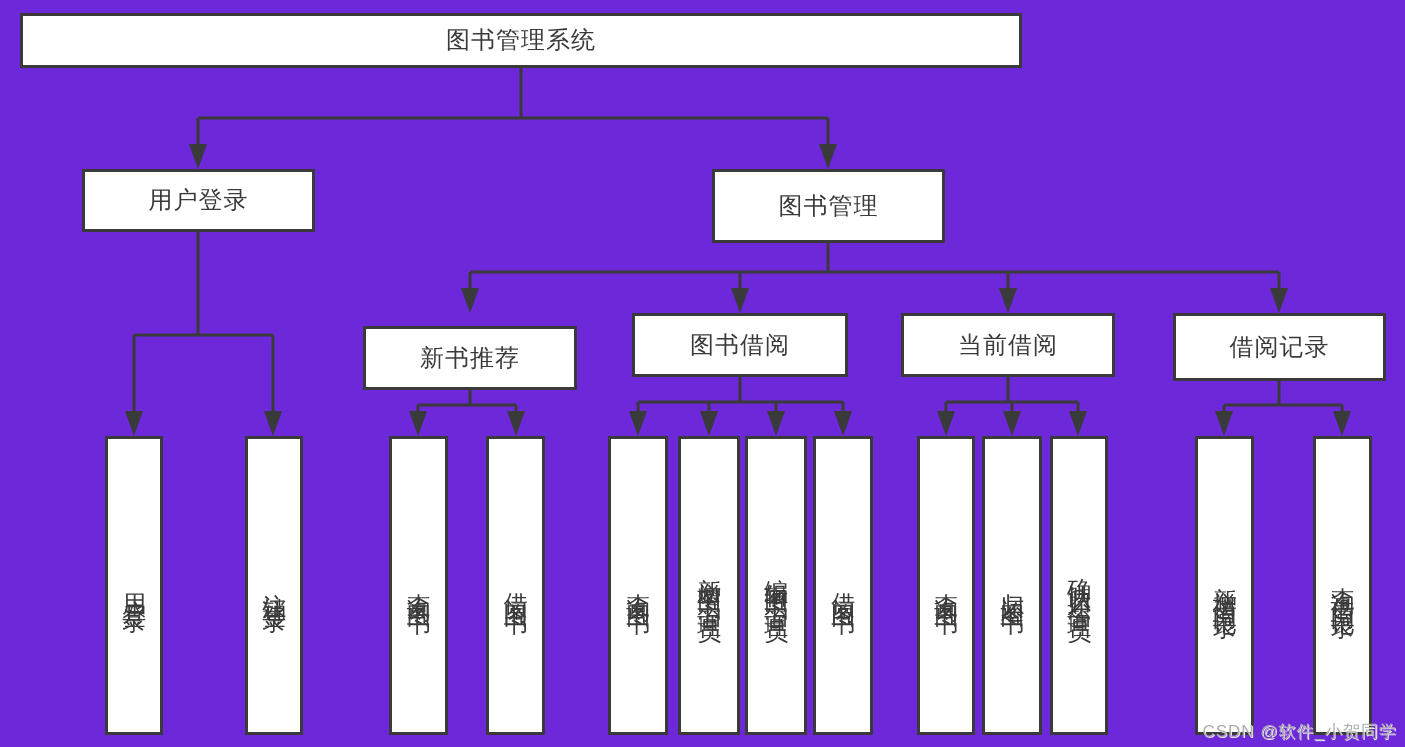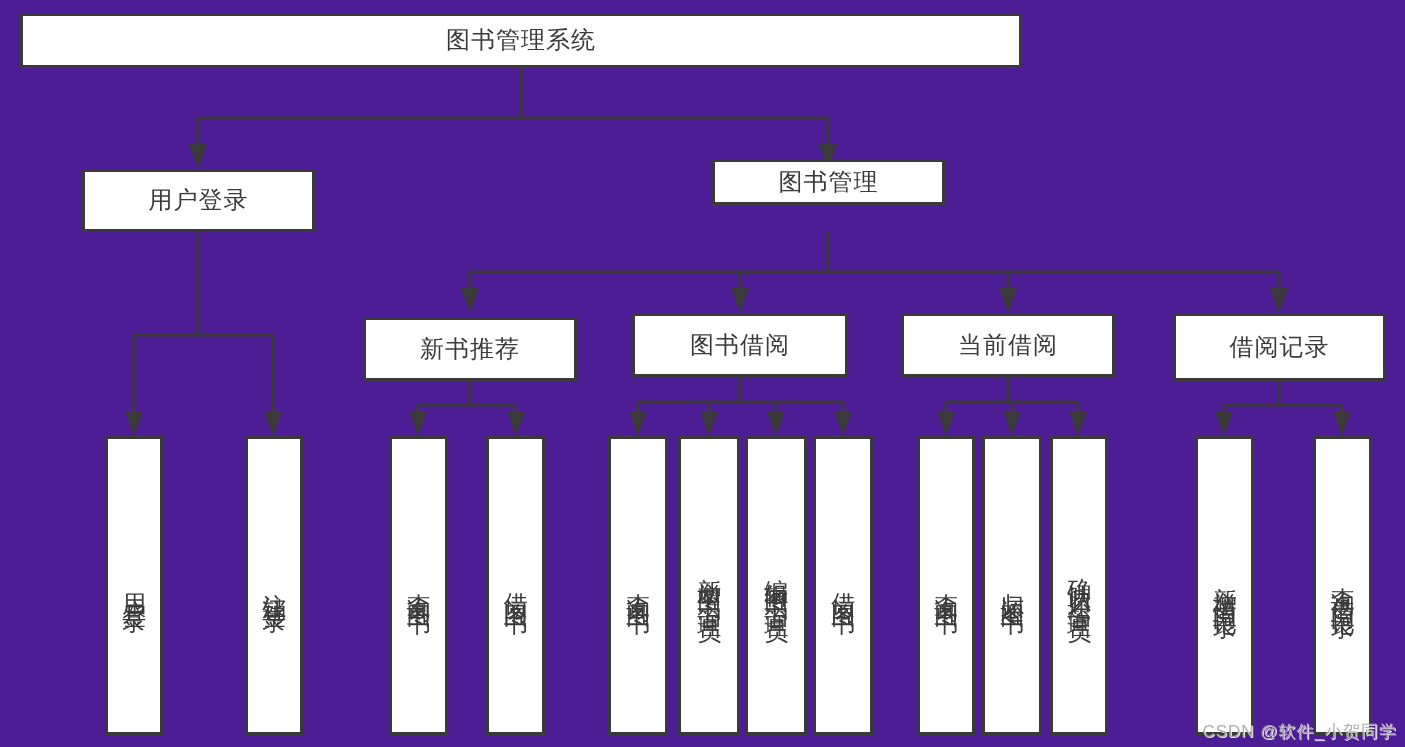--- a/index.html
+++ b/index.html
@@ -1,17 +1,17 @@
 <!DOCTYPE html>
 <html><head>
 <meta charset="utf-8">
 <style>
   html,body{margin:0;padding:0;background:#ffffff;}
   .canvas{
-    position:relative;width:1405px;height:747px;background:#4c1d95;
+    position:relative;width:1405px;height:747px;background:#6d28d9;
     font-family:"Liberation Sans",sans-serif;color:#3a3a3a;overflow:hidden;
   }
   .edges{position:absolute;left:0;top:0;pointer-events:none;}
   .node{
     position:absolute;box-sizing:border-box;border:3px solid #3a3a3a;background:#ffffff;
     display:flex;align-items:center;justify-content:center;
     font-size:24px;letter-spacing:1px;line-height:1.2;white-space:nowrap;
   }
   .vnode span{
     writing-mode:vertical-rl;text-orientation:mixed;
@@ -73,25 +73,25 @@
     </g>
   </svg>
 
   <div class="node" style="left:20px;top:13px;width:1002px;height:55px">
     <span>图书管理系统</span>
   </div>
 
   <div class="node" style="left:82px;top:169px;width:233px;height:63px">
     <span>用户登录</span>
   </div>
-  <div class="node" style="left:712px;top:159px;width:233px;height:46px">
+  <div class="node" style="left:712px;top:169px;width:233px;height:74px">
     <span>图书管理</span>
   </div>
 
-  <div class="node" style="left:363px;top:317px;width:214px;height:64px">
+  <div class="node" style="left:363px;top:326px;width:214px;height:64px">
     <span>新书推荐</span>
   </div>
   <div class="node" style="left:901px;top:313px;width:214px;height:64px">
     <span>当前借阅</span>
   </div>
   <div class="node" style="left:632px;top:313px;width:216px;height:64px">
     <span>图书借阅</span>
   </div>
   <div class="node" style="left:1173px;top:313px;width:213px;height:68px">
     <span>借阅记录</span>

